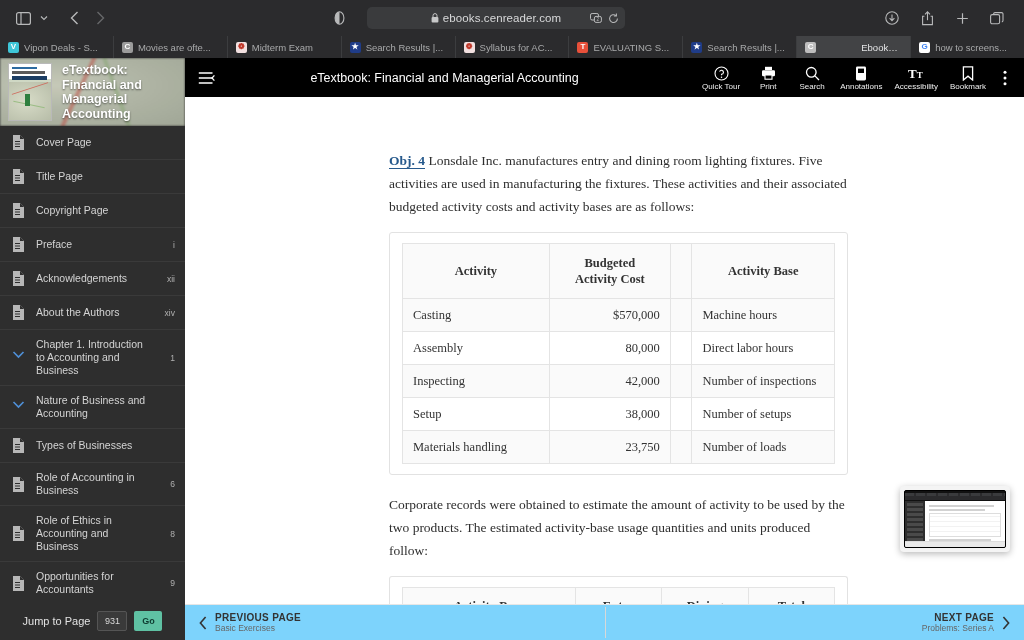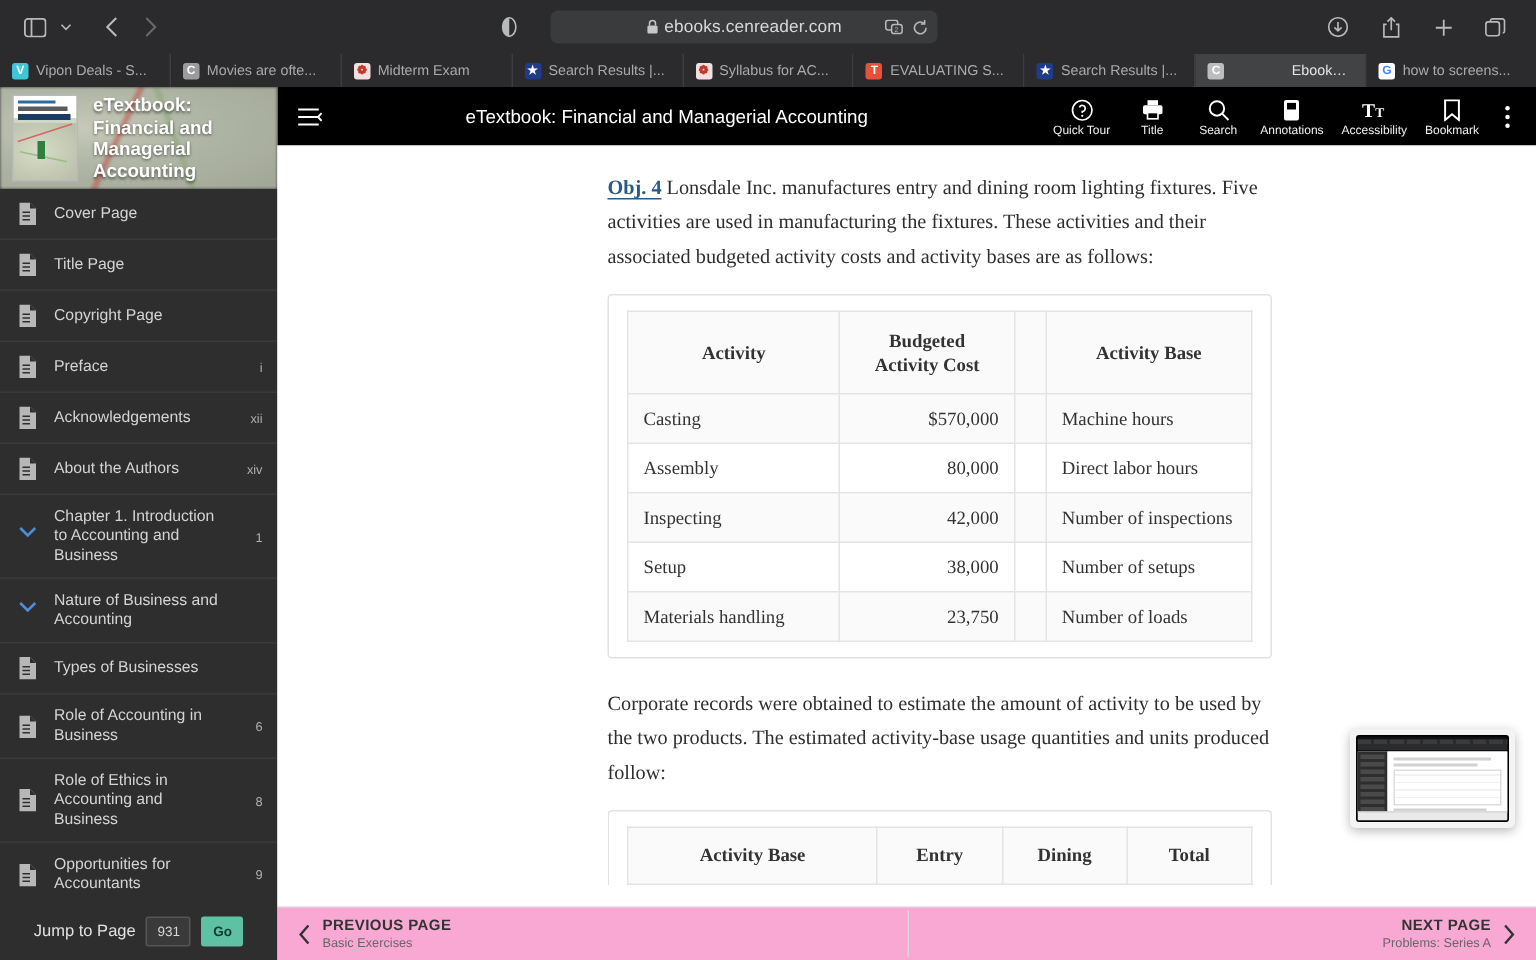--- a/index.html
+++ b/index.html
@@ -144,21 +144,22 @@
     display: flex; flex-direction: column; align-items: center; justify-content: flex-end;
     padding: 2px 6px 2px; color: #ffffff; min-width: 44px;
   }
   .hdr-btn .hdr-ico { height: 17px; display: flex; align-items: center; justify-content: center; }
   .hdr-btn .hdr-lbl { font-size: 8px; margin-top: 0; white-space: nowrap; color: #f0f0f0; }
   #more-btn { width: 22px; height: 30px; display:flex; align-items:center; justify-content:center; color:#fff; margin-left:2px; }
 
   
   #content {
     flex: 1; background: #ffffff; overflow: hidden; position: relative;
-    padding: 16px 0 0 16px;
+    padding: 16px 0 0 0;
+    margin-top: 36px;
   }
   #content-inner { width: 100%; padding: 0 176px 0 204px; }
   .para {
     font-family: "Liberation Serif", serif;
     font-size: 13.5px; line-height: 23px; color: #2e2e2e;
     margin-bottom: 14px;
   }
   .obj-tag { color: #26598c; font-weight: bold; border-bottom: 1px solid #26598c; }
 
   .tbl-wrap {
@@ -187,21 +188,21 @@
     border-bottom: none; padding: 10px 12px 0 12px;
   }
   #table2 { width: 100%; border-collapse: collapse; font-family: "Liberation Serif", serif; }
   #table2 th {
     background: #fafafa; border: 1px solid #e4e4e4; font-size: 12.5px;
     font-weight: bold; text-align: center; padding: 11px 8px; color:#333;
   }
 
   
   #footer-nav {
-    height: 36px; flex: none; background: #f9a8d4; border-top: 1px solid #e6e6e6;
+    height: 36px; flex: none; background: #7dd3fc; border-top: 1px solid #e6e6e6;
     display: flex; align-items: stretch; position: relative;
   }
   .foot-btn { display: flex; align-items: center; gap: 8px; padding: 0 14px; flex: none; }
   #foot-prev { }
   #foot-next { margin-left: auto; }
   .foot-txt { display: flex; flex-direction: column; line-height: 11px; }
   .foot-main { font-size: 10px; font-weight: bold; color: #333; letter-spacing: .3px; }
   .foot-sub { font-size: 8.5px; color: #666; }
   .foot-txt.right { align-items: flex-end; }
   .foot-arrow { color: #333; display: inline-flex; }
@@ -559,21 +560,21 @@
         </div>
 
         <div class="hdr-btn">
           <span class="hdr-ico">
             <svg width="15" height="14" viewBox="0 0 15 14" fill="currentColor">
               <rect x="4" y="0.8" width="7" height="3.2"></rect>
               <rect x="1" y="4.2" width="13" height="6" rx="1.2"></rect>
               <rect x="4" y="9" width="7" height="4.2" fill="#000" stroke="currentColor" stroke-width="1.1"></rect>
             </svg>
           </span>
-          <span class="hdr-lbl">Title</span>
+          <span class="hdr-lbl">Print</span>
         </div>
 
         <div class="hdr-btn">
           <span class="hdr-ico">
             <svg width="15" height="15" viewBox="0 0 15 15" fill="none" stroke="currentColor" stroke-width="1.3">
               <circle cx="6.3" cy="6.3" r="4.8"></circle>
                 <path d="M9.9 9.9 L14 14"></path>
             </svg>
           </span>
           <span class="hdr-lbl">Search</span>

